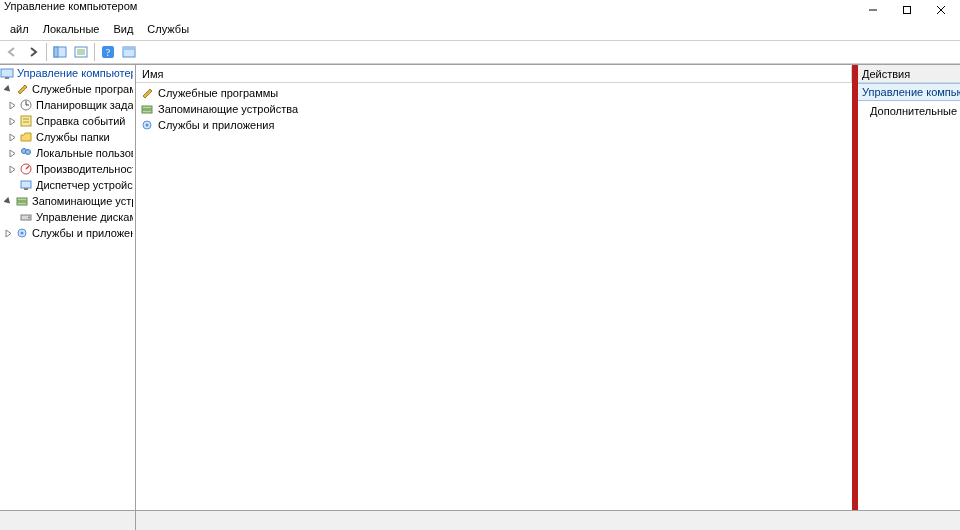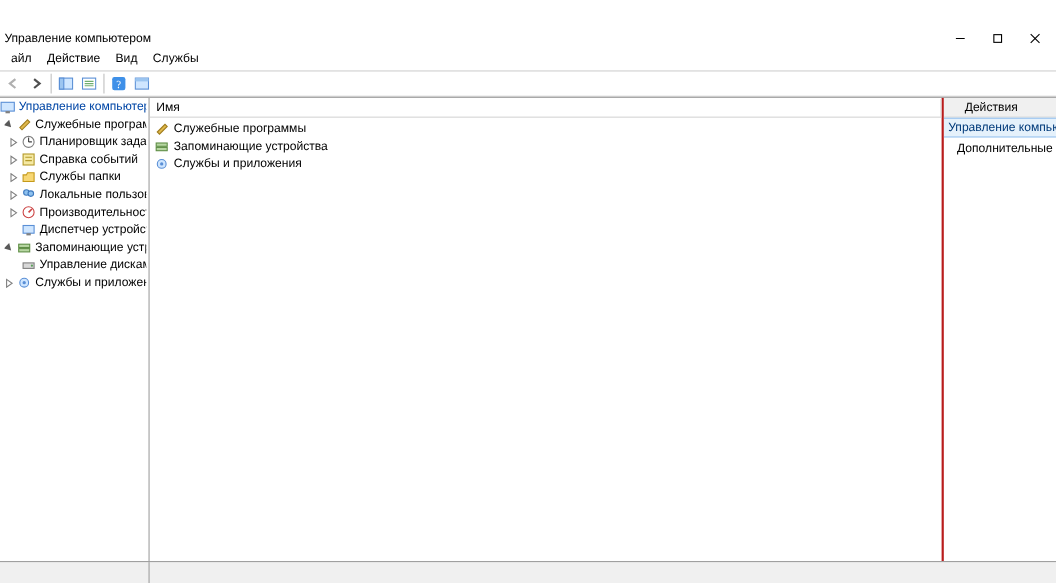--- a/index.html
+++ b/index.html
@@ -11,25 +11,23 @@
     width: 960px;
     height: 530px;
     overflow: hidden;
     display: flex;
     flex-direction: column;
   }
   
   .titlebar {
     height: 22px;
     display: flex;
-    align-items: center;
     justify-content: space-between;
     padding: 0 2px 0 4px;
     background: #fff;
-    margin-top: 24px;
   }
   .titlebar .title { font-size: 11px; }
   .window-controls { display: flex; gap: 0; }
   .winbtn {
     width: 34px; height: 20px;
     display: flex; align-items: center; justify-content: center;
     font-size: 11px;
     font-family: "Segoe UI Symbol", sans-serif;
   }
   .winbtn svg { display:block; }
@@ -97,21 +95,21 @@
     margin-right: 3px;
     flex-shrink:0;
   }
   .tree-label { overflow:hidden; text-overflow:clip; }
   .indent-0 { padding-left: 0px; }
   .indent-1 { padding-left: 2px; }
   .indent-2 { padding-left: 6px; }
   
   .list-pane {
     flex: 1 1 auto;
-    border-right: 2px solid #b91c1c;
+    border-right: 6px solid #b91c1c;
     display:flex;
     flex-direction:column;
     overflow:hidden;
   }
   .list-header {
     height: 18px;
     display:flex;
     align-items:center;
     border-bottom: 1px solid #d4d4d4;
     font-size: 11px;
@@ -138,21 +136,21 @@
     display:flex;
     flex-direction:column;
     overflow:hidden;
     border-left:none;
   }
   .actions-header {
     height:18px;
     background:#f0f0f0;
     border-bottom:1px solid #d4d4d4;
     font-size:11px;
-    padding:2px 19px;
+    padding:2px 4px;
     display:flex;align-items:center;
   }
   .actions-group-title {
     background:#e5f1fb;
     border:1px solid #9ac3ef;
     border-left:none; border-right:none;
     font-size:11px;
     padding:2px 4px;
     color:#003a7a;
     white-space:nowrap; overflow:hidden;
@@ -195,21 +193,21 @@
       <svg width="10" height="10">
           <line x1="1" y1="1" x2="9" y2="9" stroke="#000" stroke-width="1"></line>
           <line x1="9" y1="1" x2="1" y2="9" stroke="#000" stroke-width="1"></line>
         </svg>
     </div>
   </div>
 </div>
 
 <div class="menubar">
   <div class="menuitem">айл</div>
-  <div class="menuitem">Действие</div>
+  <div class="menuitem">Локальные</div>
   <div class="menuitem">Вид</div>
   <div class="menuitem">Службы</div>
 </div>
 
 <div class="toolbar">
   <div class="tbtn">
     <svg width="14" height="14">
         <path d="M9 3 L4 7 L9 11" fill="none" stroke="#b0b0b0" stroke-width="2"></path>
       </svg>
   </div>

